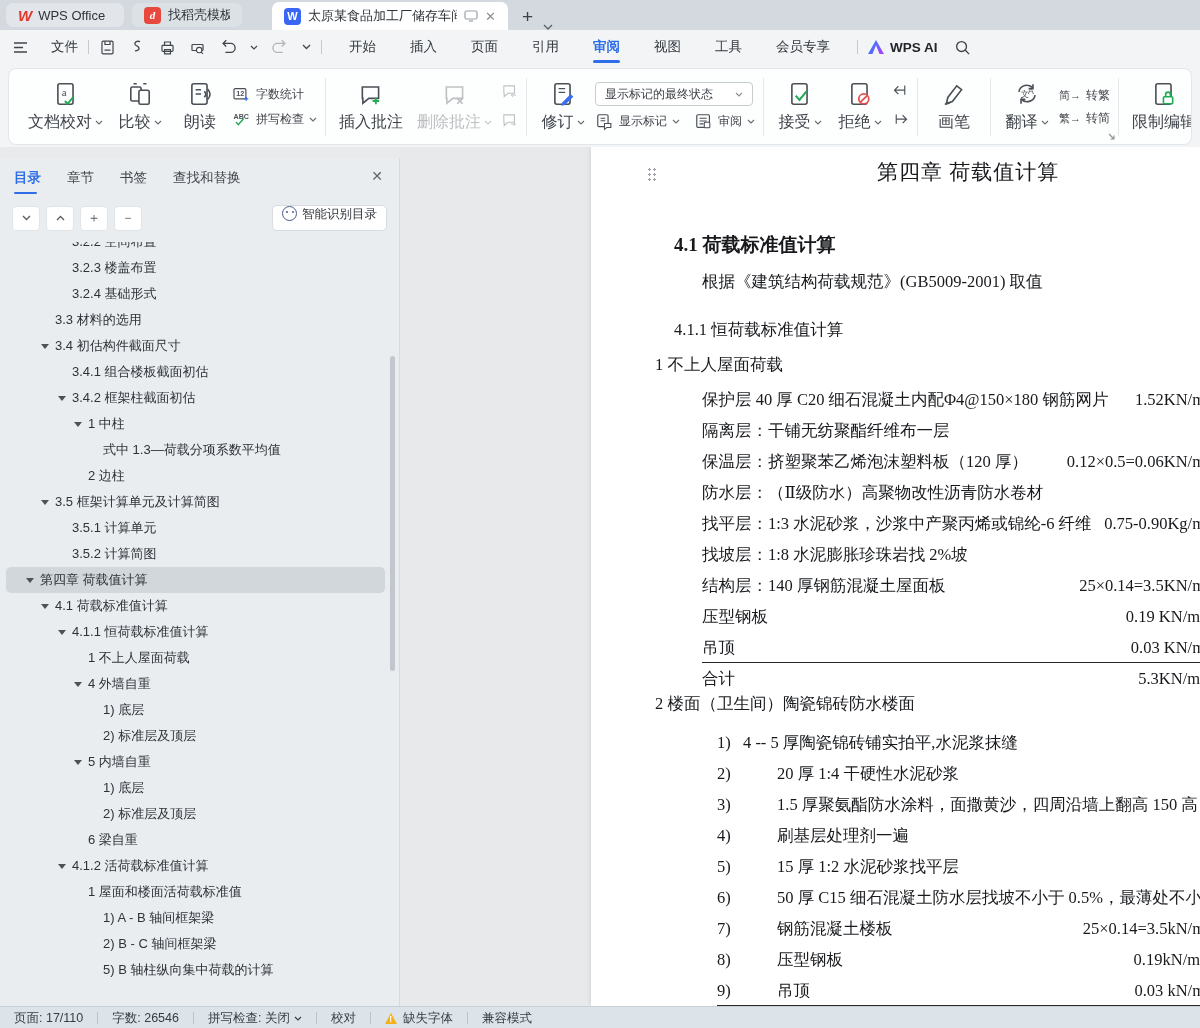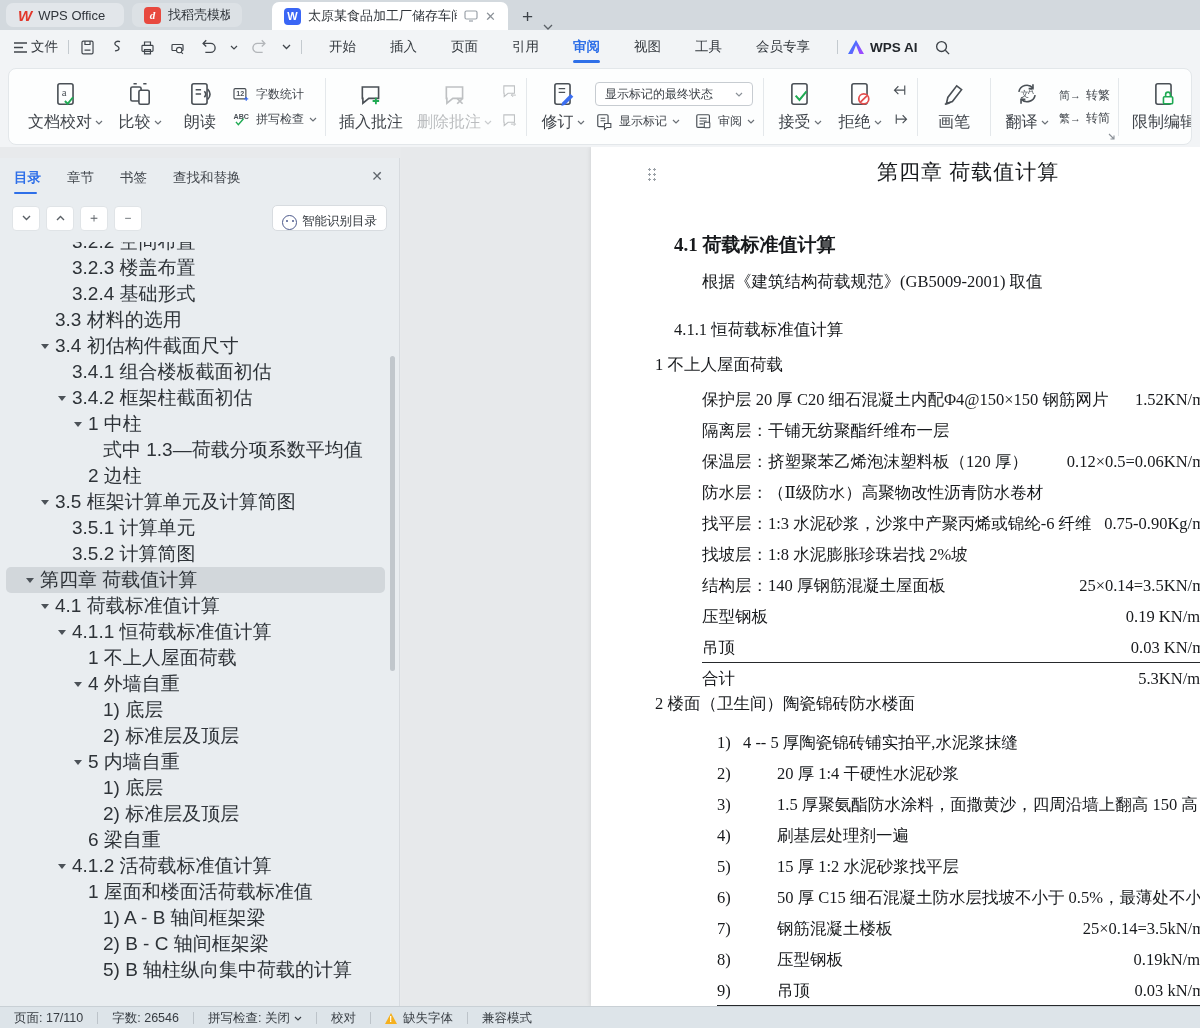--- a/index.html
+++ b/index.html
@@ -15,21 +15,21 @@
   .wpslogo{font-weight:bold;font-style:italic;color:#e2372b;font-size:15px;letter-spacing:-1px;}
   .sqicon{width:17px;height:17px;border-radius:4px;color:#fff;font-size:11px;font-weight:bold;display:flex;align-items:center;justify-content:center;flex:none;}
   .sq-blue{background:#3a66f5;}
   .sq-red{background:#e8493f;font-style:italic;font-family:"Liberation Serif",serif;}
   .tab-x{color:#8a9097;font-size:13px;flex:none;}
   .mini{color:#9aa1a8;flex:none;display:flex;}
   .tab-plus{font-size:19px;color:#3c4248;margin:0 0 2px 14px;}
   .tab-chev{color:#5a6066;margin:0 0 0 10px;display:flex;}
   
   .menubar{position:absolute;left:0;top:30px;width:1200px;height:34px;background:#f2f4f6;display:flex;align-items:center;font-size:13.5px;color:#33383e;}
-  .mb-file{display:flex;align-items:center;gap:4px;margin-left:14px;}
+  .mb-file{display:flex;align-items:center;gap:24px;margin-left:14px;}
   .vdiv{width:1px;height:14px;background:#c4cacf;margin:0 10px;flex:none;}
   .qicons{display:flex;align-items:center;gap:13px;color:#41464c;}
   .qicons .qi{display:flex;align-items:center;}
   .qi.dis{opacity:.35;}
   .menu-items{display:flex;align-items:center;}
   .menu-item{padding:0 17px;height:34px;display:flex;align-items:center;position:relative;}
   .menu-item.active{color:#2e6fe8;font-weight:bold;}
   .menu-item.active::after{content:"";position:absolute;left:17px;right:17px;bottom:1px;height:3px;border-radius:2px;background:#2e6fe8;}
   .wpsai{display:flex;align-items:center;gap:6px;font-size:13.5px;color:#23272c;font-weight:bold;}
   .ai-logo{width:16px;height:14px;background:linear-gradient(120deg,#2f7bff 20%,#9a4bff 80%);clip-path:polygon(0 100%,50% 0,100% 100%,72% 100%,50% 38%,28% 100%);}
@@ -54,25 +54,25 @@
   .chev{flex:none;}
   
   .sidebar{position:absolute;left:0;top:158px;width:400px;height:859px;background:#e9edf0;border-right:1px solid #d7dbdf;box-sizing:border-box;overflow:hidden;}
   .sb-tabs{display:flex;align-items:center;height:40px;padding-left:14px;font-size:13.5px;color:#41464c;position:relative;}
   .sb-tab{margin-right:26px;position:relative;height:40px;display:flex;align-items:center;}
   .sb-tab.active{color:#2e6fe8;font-weight:bold;}
   .sb-tab.active::after{content:"";position:absolute;left:0;right:4px;bottom:4px;height:2.5px;border-radius:2px;background:#2e6fe8;}
   .sb-close{position:absolute;right:16px;top:10px;color:#5f656c;font-size:14px;}
   .sb-ctrls{display:flex;align-items:center;height:40px;padding:0 12px;gap:6px;}
   .cbtn{width:26px;height:23px;background:#fff;border:1px solid #e0e4e7;border-radius:4px;display:flex;align-items:center;justify-content:center;color:#5a6066;font-size:13px;}
-  .smartbtn{margin-left:auto;height:24px;background:#fff;border:1px solid #d8dce0;border-radius:5px;display:flex;align-items:flex-end;gap:5px;padding:0 9px;font-size:12.5px;color:#33383e;}
+  .smartbtn{margin-left:auto;height:24px;background:#fff;border:1px solid #d8dce0;border-radius:5px;display:flex;align-items:flex-start;gap:5px;padding:0 9px;font-size:12.5px;color:#33383e;}
   .face{width:13px;height:13px;border:1.4px solid #4d5a8c;border-radius:50%;position:relative;}
   .face::before,.face::after{content:"";position:absolute;top:4px;width:2px;height:2px;border-radius:50%;background:#4d5a8c;}
   .face::before{left:2.5px;}.face::after{right:2.5px;}
-  .toc{position:absolute;left:0;right:8px;top:84px;bottom:0;overflow:hidden;font-size:19px;color:#2e3338;}
+  .toc{position:absolute;left:0;right:8px;top:84px;bottom:0;overflow:hidden;font-size:13px;color:#2e3338;}
   .toc-row{height:26px;display:flex;align-items:center;position:relative;border-radius:5px;margin:0 6px 0 6px;box-sizing:border-box;}
   .toc-row.sel{background:#d2d7db;}
   .toc-caret{position:absolute;width:0;height:0;border-left:4px solid transparent;border-right:4px solid transparent;border-top:5px solid #4c5258;margin-top:1px;}
   .toc-txt{white-space:nowrap;}
   .sb-scroll{position:absolute;right:4px;top:198px;width:5px;height:315px;border-radius:3px;background:#c1c7cc;}
   
   .docarea{position:absolute;left:401px;top:147px;width:799px;height:859px;background:#e7e9eb;overflow:hidden;}
   .page{position:absolute;left:190px;top:0;width:700px;height:859px;background:#fff;box-shadow:0 0 5px rgba(0,0,0,.12);
         font-family:"Liberation Serif","DejaVu Serif",serif;color:#17191c;}
   .handle{position:absolute;left:56px;top:20px;width:9px;height:15px;
@@ -583,21 +583,21 @@
 <div class="docarea">
   <div class="page">
     <div class="handle"></div>
     <div class="d-title">第四章 荷载值计算</div>
     <div class="d-h1">4.1 荷载标准值计算</div>
     <div class="d-p1">根据《建筑结构荷载规范》(GB5009-2001) 取值</div>
     <div class="d-h2">4.1.1 恒荷载标准值计算</div>
     <div class="d-i1">1 不上人屋面荷载</div>
     <div class="layers" id="roof-layers">
         <div class="doc-row">
-          <span>保护层 20 厚 C20 细石混凝土内配Φ4@150×150 钢筋网片</span>
+          <span>保护层 40 厚 C20 细石混凝土内配Φ4@150×180 钢筋网片</span>
           <span class="val">1.52KN/m</span>
         </div>
         <div class="doc-row">
           <span>隔离层：干铺无纺聚酯纤维布一层</span>
         </div>
         <div class="doc-row">
           <span>保温层：挤塑聚苯乙烯泡沫塑料板（120 厚）</span>
           <span class="val">0.12×0.5=0.06KN/m</span>
         </div>
         <div class="doc-row">

